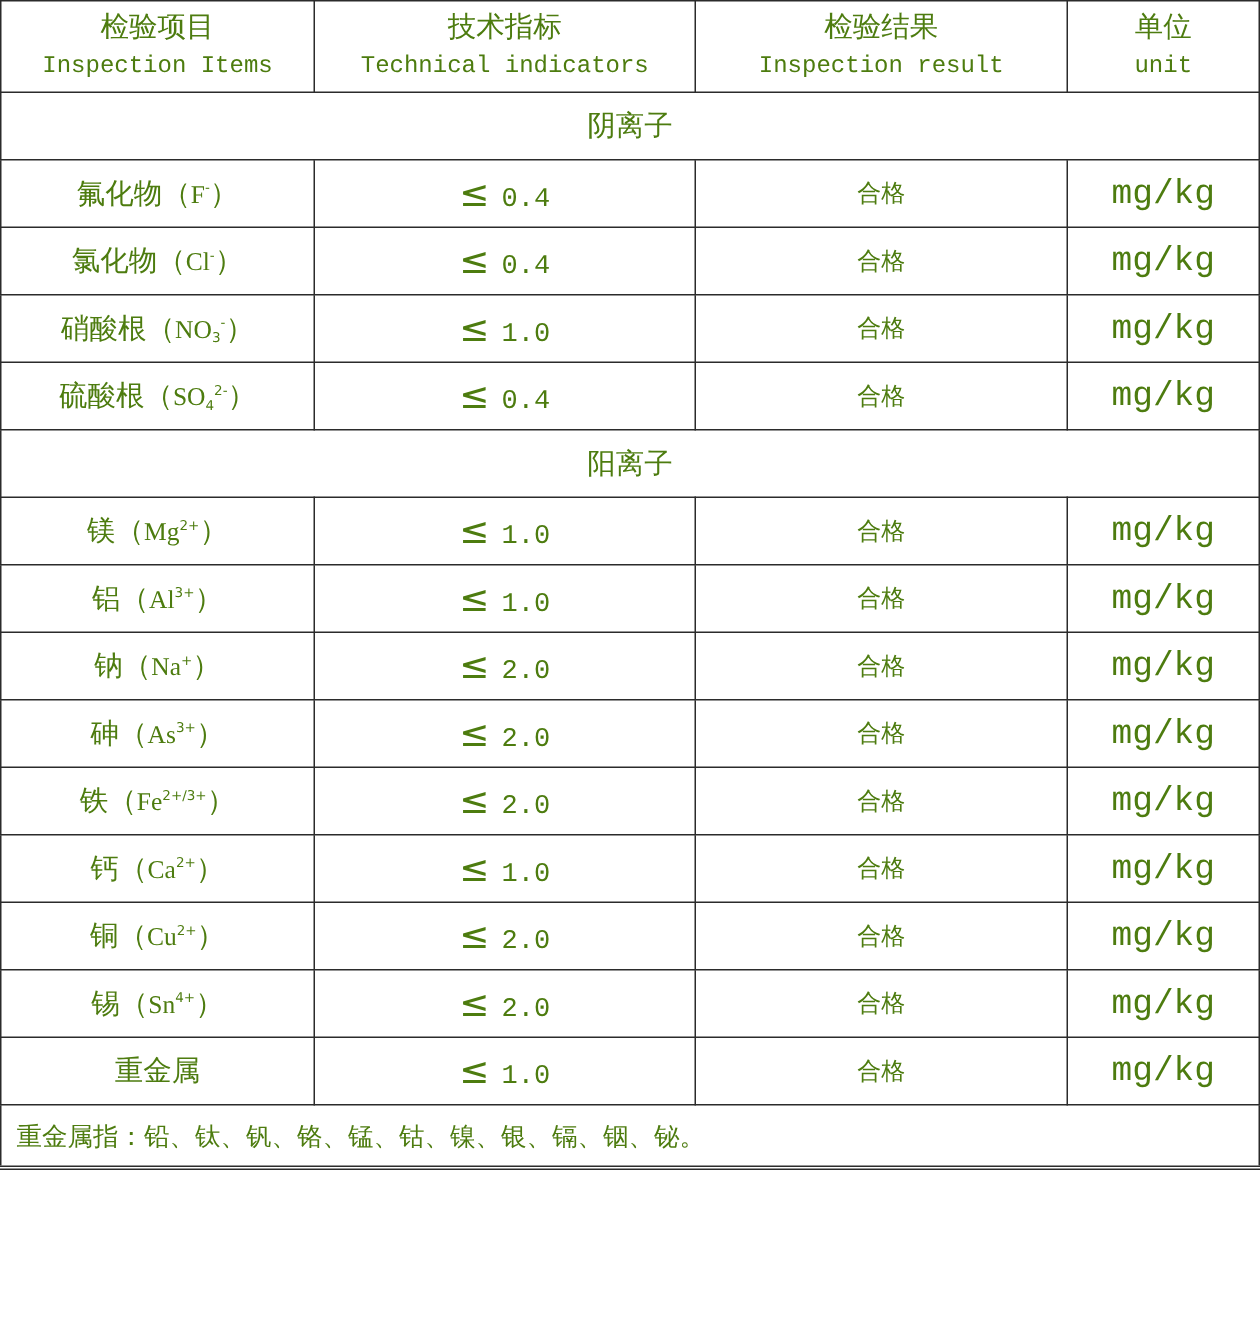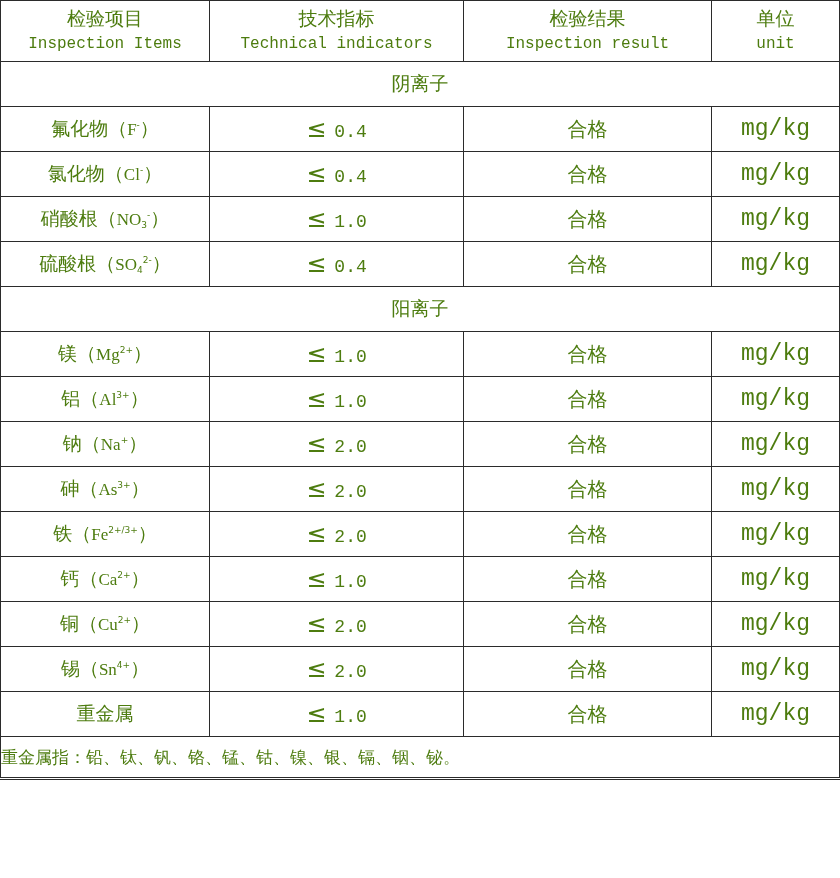--- a/index.html
+++ b/index.html
@@ -21,23 +21,23 @@
   .hdr .zh { display:block; font-size:19px; line-height:26px; font-family:"DejaVu Sans", sans-serif; }
   .hdr .en { display:block; font-size:16px; line-height:26px; font-family:"Liberation Mono", monospace;text-align:center; }
   .sec td { height:44px; font-size:19px; font-family:"DejaVu Sans", sans-serif; }
   .row td { height:44px; }
   .item { font-size:19px; font-family:"DejaVu Sans", sans-serif; }
   .item .f { font-family:"Liberation Serif", serif; font-size:17px; }
   .item sup { font-size:9px; vertical-align:7px; }
   .item sub { font-size:9px; vertical-align:-3px; }
   .ind { font-family:"Liberation Mono", monospace; font-size:18px; }
   .ind .le { font-size:24px; margin-right:8px; font-family:"DejaVu Sans", sans-serif; }
-  .res { font-size:20px; font-family:Liberation Serif, serif; }
+  .res { font-size:16px; font-family:Liberation Serif, serif; }
   .unit { font-family:Liberation Mono, monospace; font-size:23px; }
-  .note td { height:40px; text-align:left; font-size:17px; font-family:Liberation Serif, serif; border-bottom:3px double #2b2b2b; }
+  .note td { height:40px; text-align:left; padding-left:10px; font-size:17px; font-family:Liberation Serif, serif; border-bottom:3px double #2b2b2b; }
 </style>
 </head>
 <body>
 
 <table class="tbl">
   <colgroup>
       <col class="c1">
       <col class="c2">
       <col class="c3">
       <col class="c4">

